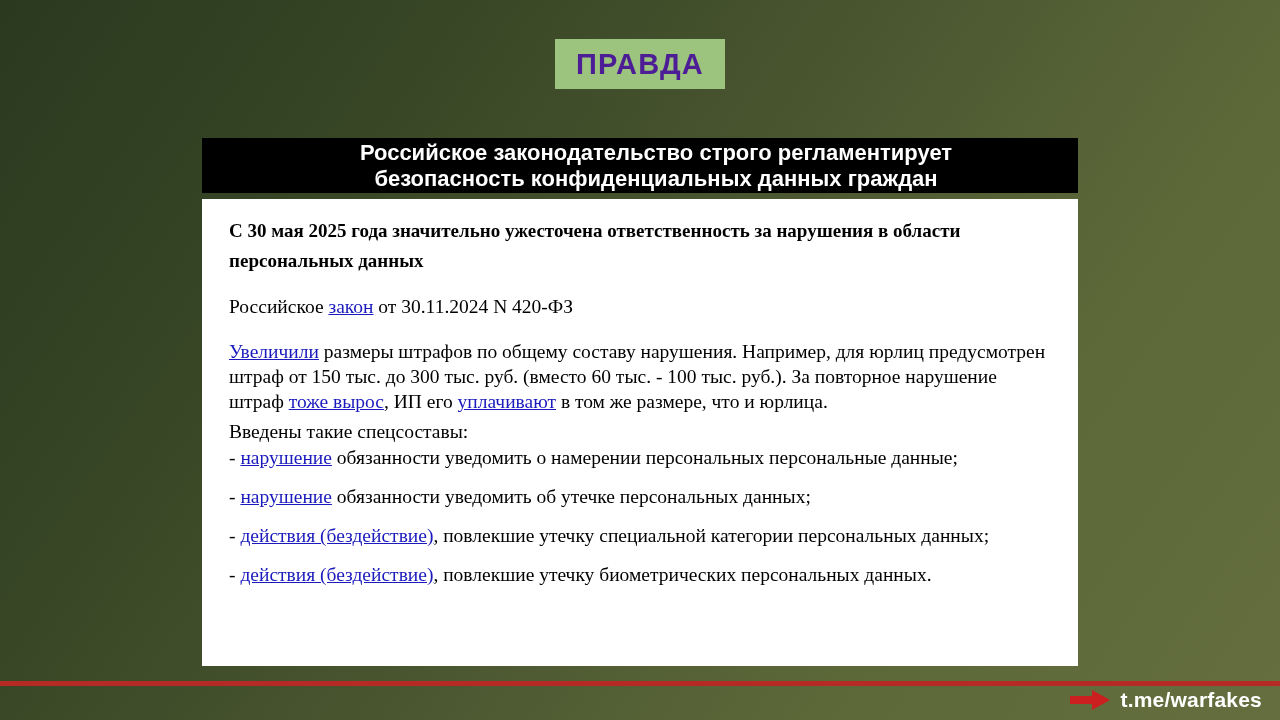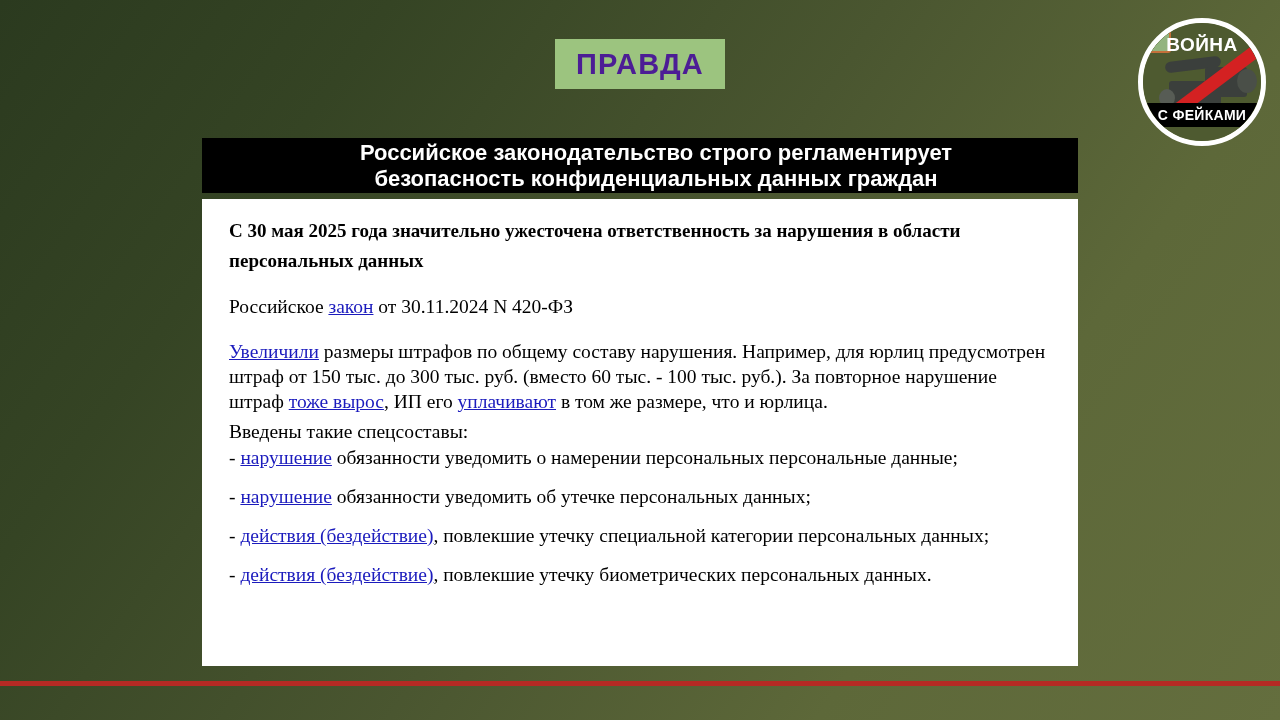--- a/index.html
+++ b/index.html
@@ -215,36 +215,20 @@
 </style>
 </head>
 <body>
 
 <div id="stage">
 
   <div id="verdict-badge">
     <span class="verdict-text">ПРАВДА</span>
   </div>
 
-  <div id="logo">
-    <div class="logo-inner">
-      <div class="logo-top-word">ВОЙНА</div>
-      <div class="cam cam-mic"></div>
-      <div class="cam cam-mic2"></div>
-      <div class="cam cam-body2"></div>
-      <div class="cam cam-lens2"></div>
-      <div class="cam cam-body"></div>
-      <div class="cam cam-lens"></div>
-      <div class="cam-green"></div>
-      <div class="slash"></div>
-      <div class="logo-bar">
-        <span>С ФЕЙКАМИ</span>
-      </div>
-    </div>
-  </div>
 
   <div id="headline-banner">
     <div class="headline-line">Российское законодательство строго регламентирует</div>
     <div class="headline-line">безопасность конфиденциальных данных граждан</div>
   </div>
 
   <div id="document-card">
 
     <h2 id="doc-heading">С 30 мая 2025 года значительно ужесточена ответственность за нарушения в области персональных данных</h2>
 
@@ -271,14 +255,20 @@
       <span>- </span><a class="doc-link">действия (бездействие)</a><span>, повлекшие утечку специальной категории персональных данных;</span>
     </p>
 
     <p class="doc-item">
       <span>- </span><a class="doc-link">действия (бездействие)</a><span>, повлекшие утечку биометрических персональных данных.</span>
     </p>
 
   </div>
 
   <div id="footer-rule"></div>
+  <div id="footer-link">
+    <svg class="arrow-icon" viewBox="0 0 40 20">
+      <path d="M0 6 H22 V0 L40 10 L22 20 V14 H0 Z" fill="#cc1f1f"></path>
+    </svg>
+    <span class="footer-text">t.me/warfakes</span>
+  </div>
 
 </div>
 
 </body></html>

